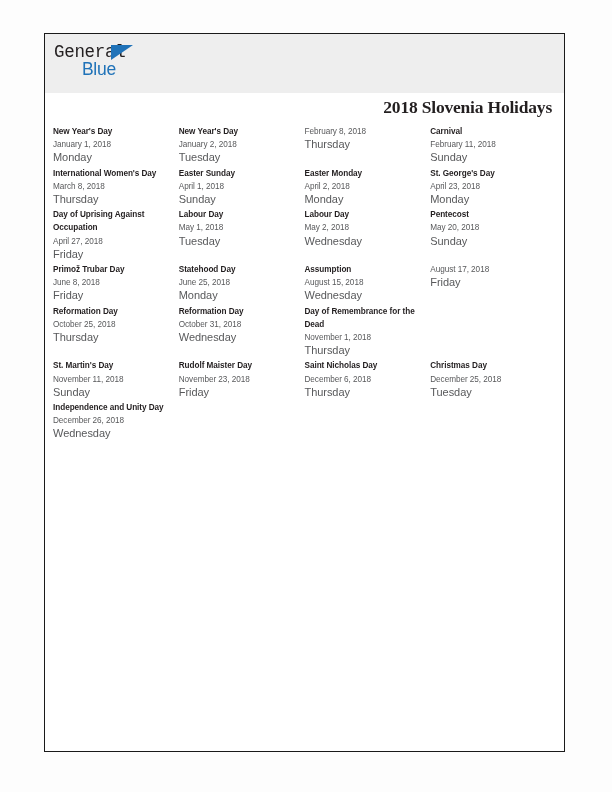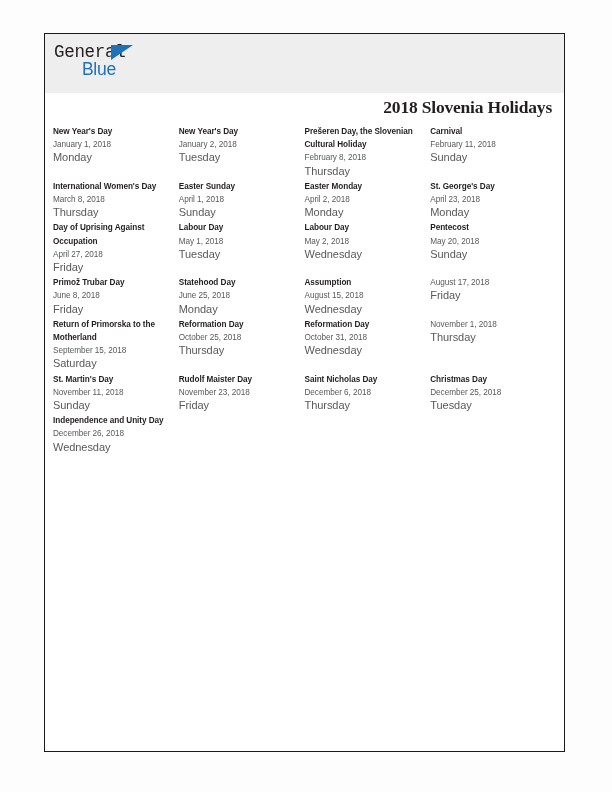--- a/index.html
+++ b/index.html
@@ -152,21 +152,20 @@
           <div class="h-name">New Year's Day</div>
           <div class="h-date">January 1, 2018</div>
           <div class="h-weekday">Monday</div>
         </div>
         <div class="cell">
           <div class="h-name">New Year's Day</div>
           <div class="h-date">January 2, 2018</div>
           <div class="h-weekday">Tuesday</div>
         </div>
         <div class="cell">
-          <div class="h-name">Prešeren Day, the Slovenian Cultural Holiday</div>
           <div class="h-date">February 8, 2018</div>
           <div class="h-weekday">Thursday</div>
         </div>
         <div class="cell">
           <div class="h-name">Carnival</div>
           <div class="h-date">February 11, 2018</div>
           <div class="h-weekday">Sunday</div>
         </div>
       </div>
       <div class="row">
@@ -229,35 +228,31 @@
           <div class="h-date">August 15, 2018</div>
           <div class="h-weekday">Wednesday</div>
         </div>
         <div class="cell">
           <div class="h-date">August 17, 2018</div>
           <div class="h-weekday">Friday</div>
         </div>
       </div>
       <div class="row">
         <div class="cell">
-          <div class="h-name">Return of Primorska to the Motherland</div>
-          <div class="h-date">September 15, 2018</div>
-          <div class="h-weekday">Saturday</div>
-        </div>
-        <div class="cell">
           <div class="h-name">Reformation Day</div>
           <div class="h-date">October 25, 2018</div>
           <div class="h-weekday">Thursday</div>
         </div>
         <div class="cell">
           <div class="h-name">Reformation Day</div>
           <div class="h-date">October 31, 2018</div>
           <div class="h-weekday">Wednesday</div>
         </div>
         <div class="cell">
+          <div class="h-name">Day of Remembrance for the Dead</div>
           <div class="h-date">November 1, 2018</div>
           <div class="h-weekday">Thursday</div>
         </div>
       </div>
       <div class="row">
         <div class="cell">
           <div class="h-name">St. Martin's Day</div>
           <div class="h-date">November 11, 2018</div>
           <div class="h-weekday">Sunday</div>
         </div>

